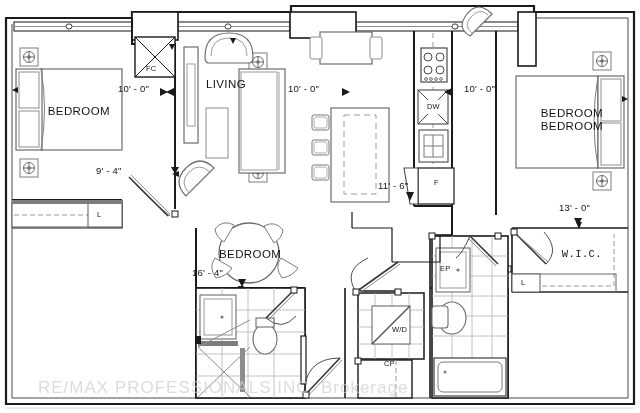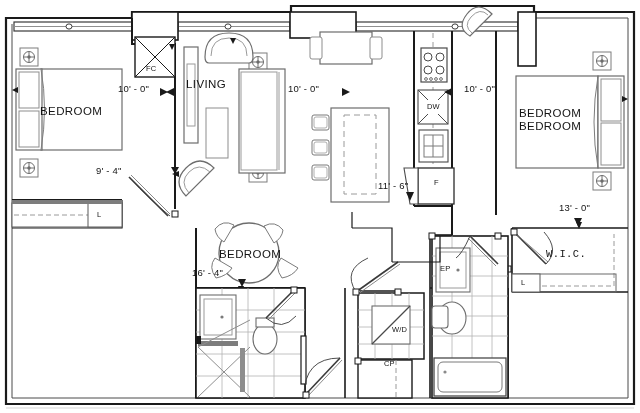--- a/index.html
+++ b/index.html
@@ -1,20 +1,20 @@
 <!DOCTYPE html>
 <html><head>
 <meta charset="utf-8">
 <style>
   html,body{margin:0;padding:0;background:#ffffff;}
   body{font-family:"Liberation Sans", sans-serif;}
   #plan-root{position:relative;width:640px;height:413px;background:#ffffff;overflow:hidden;}
   #plan-svg{position:absolute;left:0;top:0;width:640px;height:413px;}
   .lbl{position:absolute;color:#141414;font-family:"Liberation Sans", sans-serif;white-space:nowrap;}
-  .room-label{font-size:11.5px;letter-spacing:.4px;text-align:left;}
+  .room-label{font-size:11.5px;letter-spacing:.4px;text-align:right;}
   .room-label.two{line-height:12.5px;}
   .dim-label{font-size:9.5px;letter-spacing:.2px;}
   .small-label{font-size:7.5px;letter-spacing:.2px;}
   .title-label{font-size:10.5px;letter-spacing:.5px;}
   #watermark{position:absolute;left:38px;top:378px;width:565px;
      font-size:17px;letter-spacing:1px;color:#cfcfcf;opacity:.72;white-space:nowrap;
      font-family:"Liberation Sans", sans-serif;}
 </style>
 </head>
 <body>
@@ -355,13 +355,14 @@
   <div class="lbl small-label" style="left:440px;top:264px;">EP</div>
 
   <div class="lbl dim-label" style="left:118px;top:83px;">10' - 0"</div>
   <div class="lbl dim-label" style="left:96px;top:165px;">9' - 4"</div>
   <div class="lbl dim-label" style="left:288px;top:83px;">10' - 0"</div>
   <div class="lbl dim-label" style="left:464px;top:83px;">10' - 0"</div>
   <div class="lbl dim-label" style="left:378px;top:180px;">11' - 6"</div>
   <div class="lbl dim-label" style="left:192px;top:267px;">16' - 4"</div>
   <div class="lbl dim-label" style="left:559px;top:202px;">13' - 0"</div>
 
+  <div id="watermark">RE/MAX PROFESSIONALS INC.   Brokerage</div>
 </div>
 
 </body></html>

